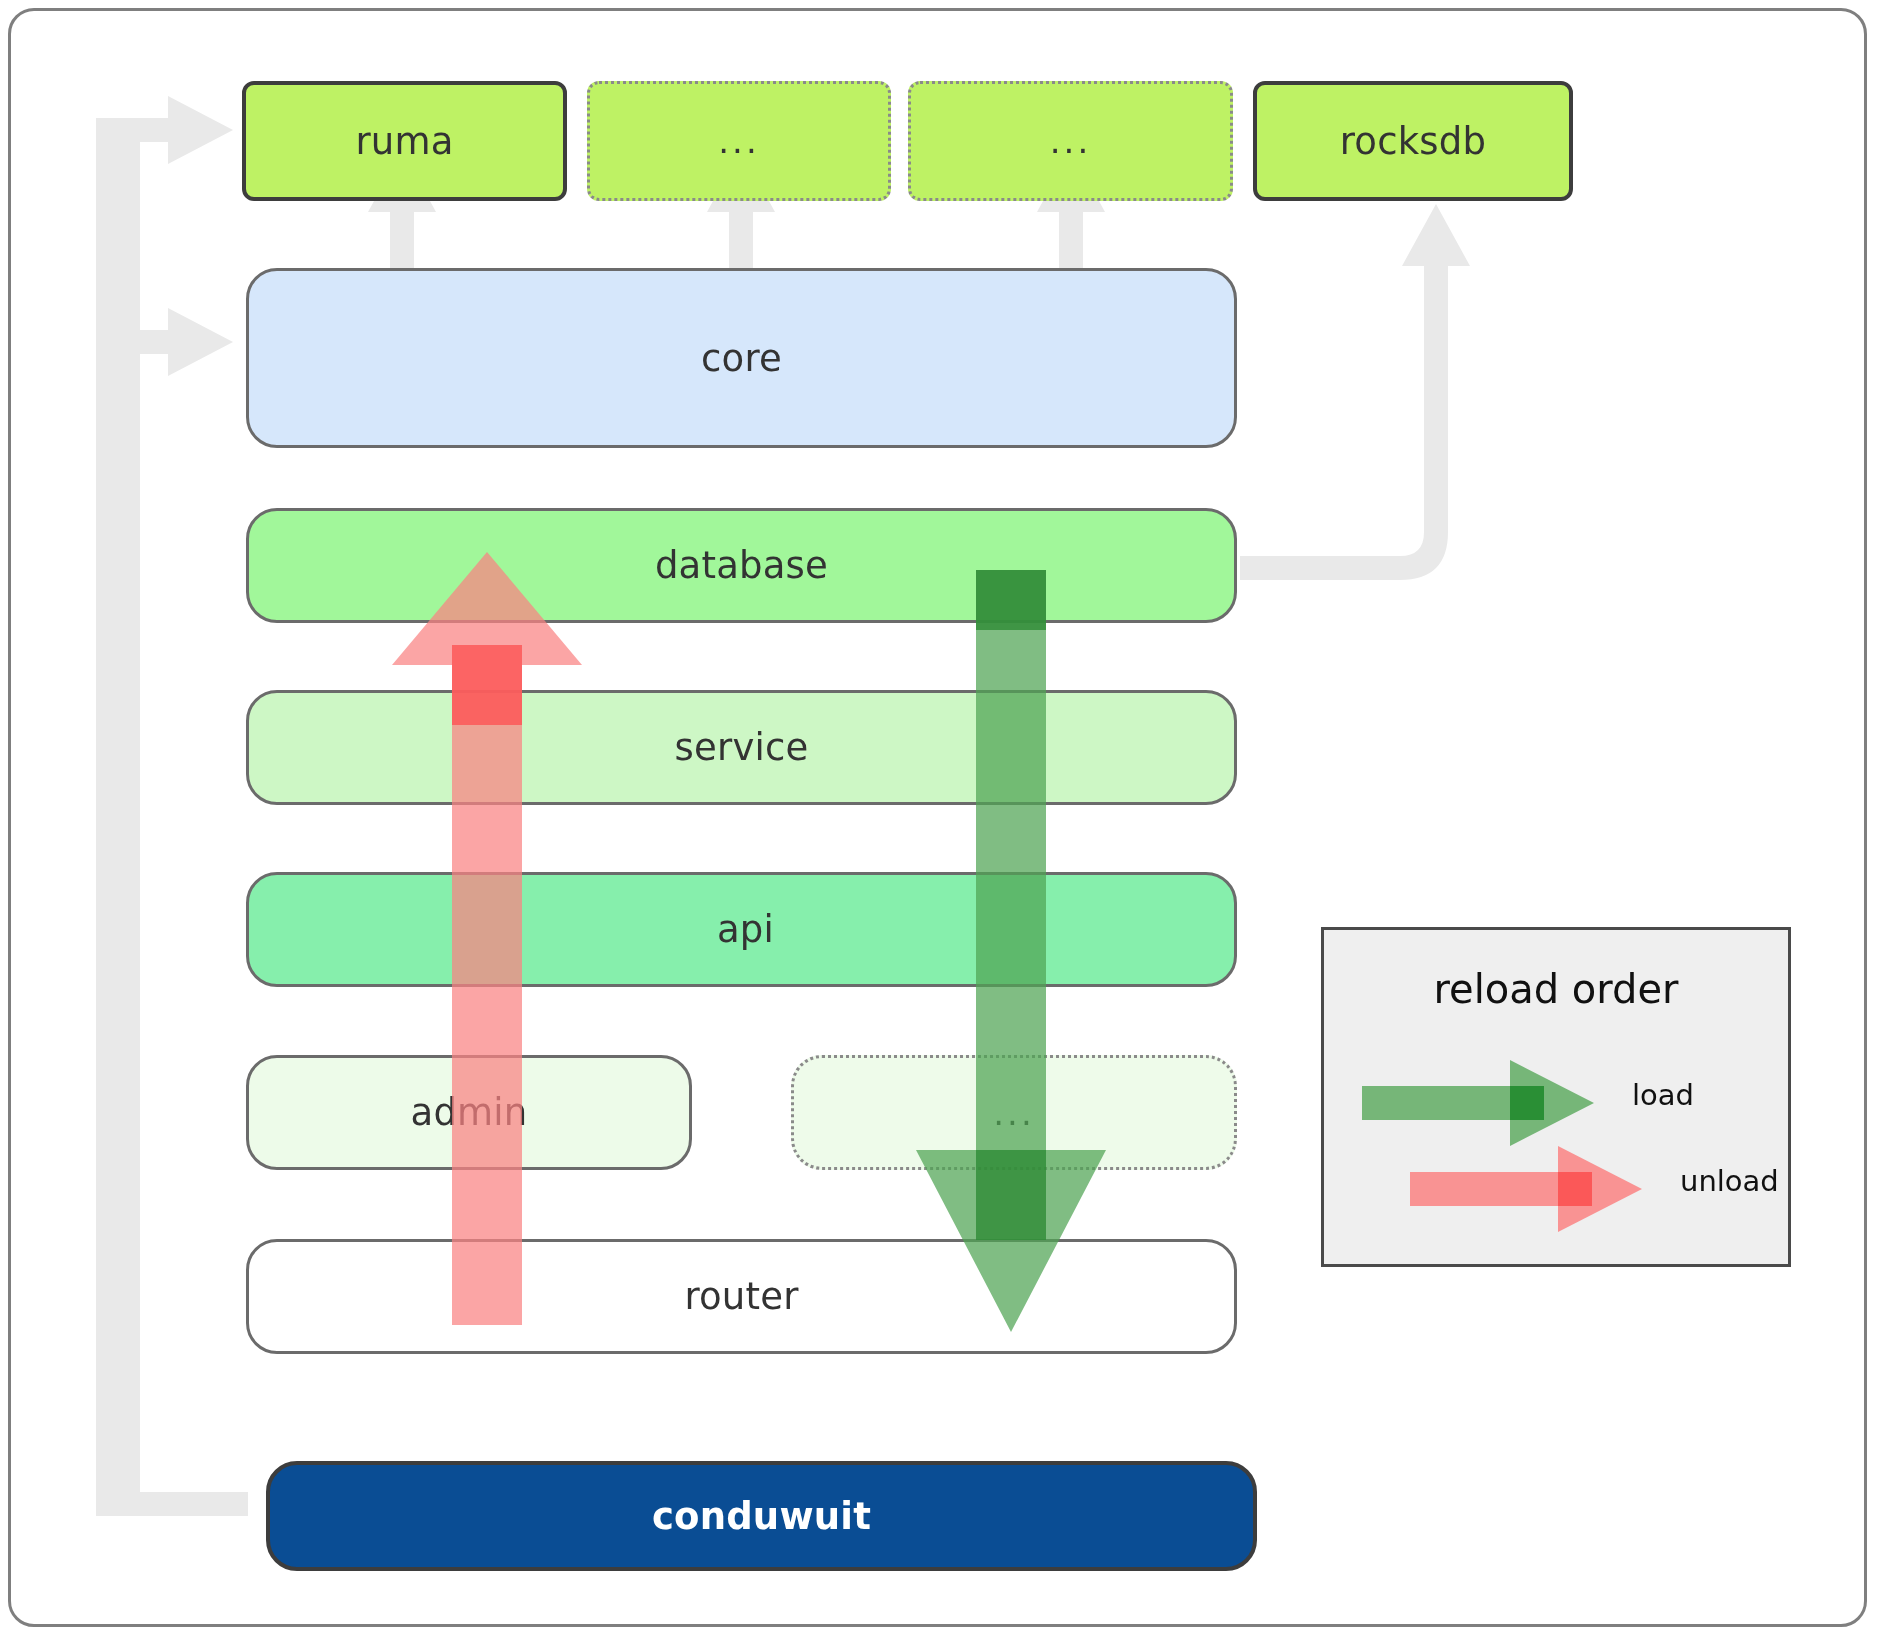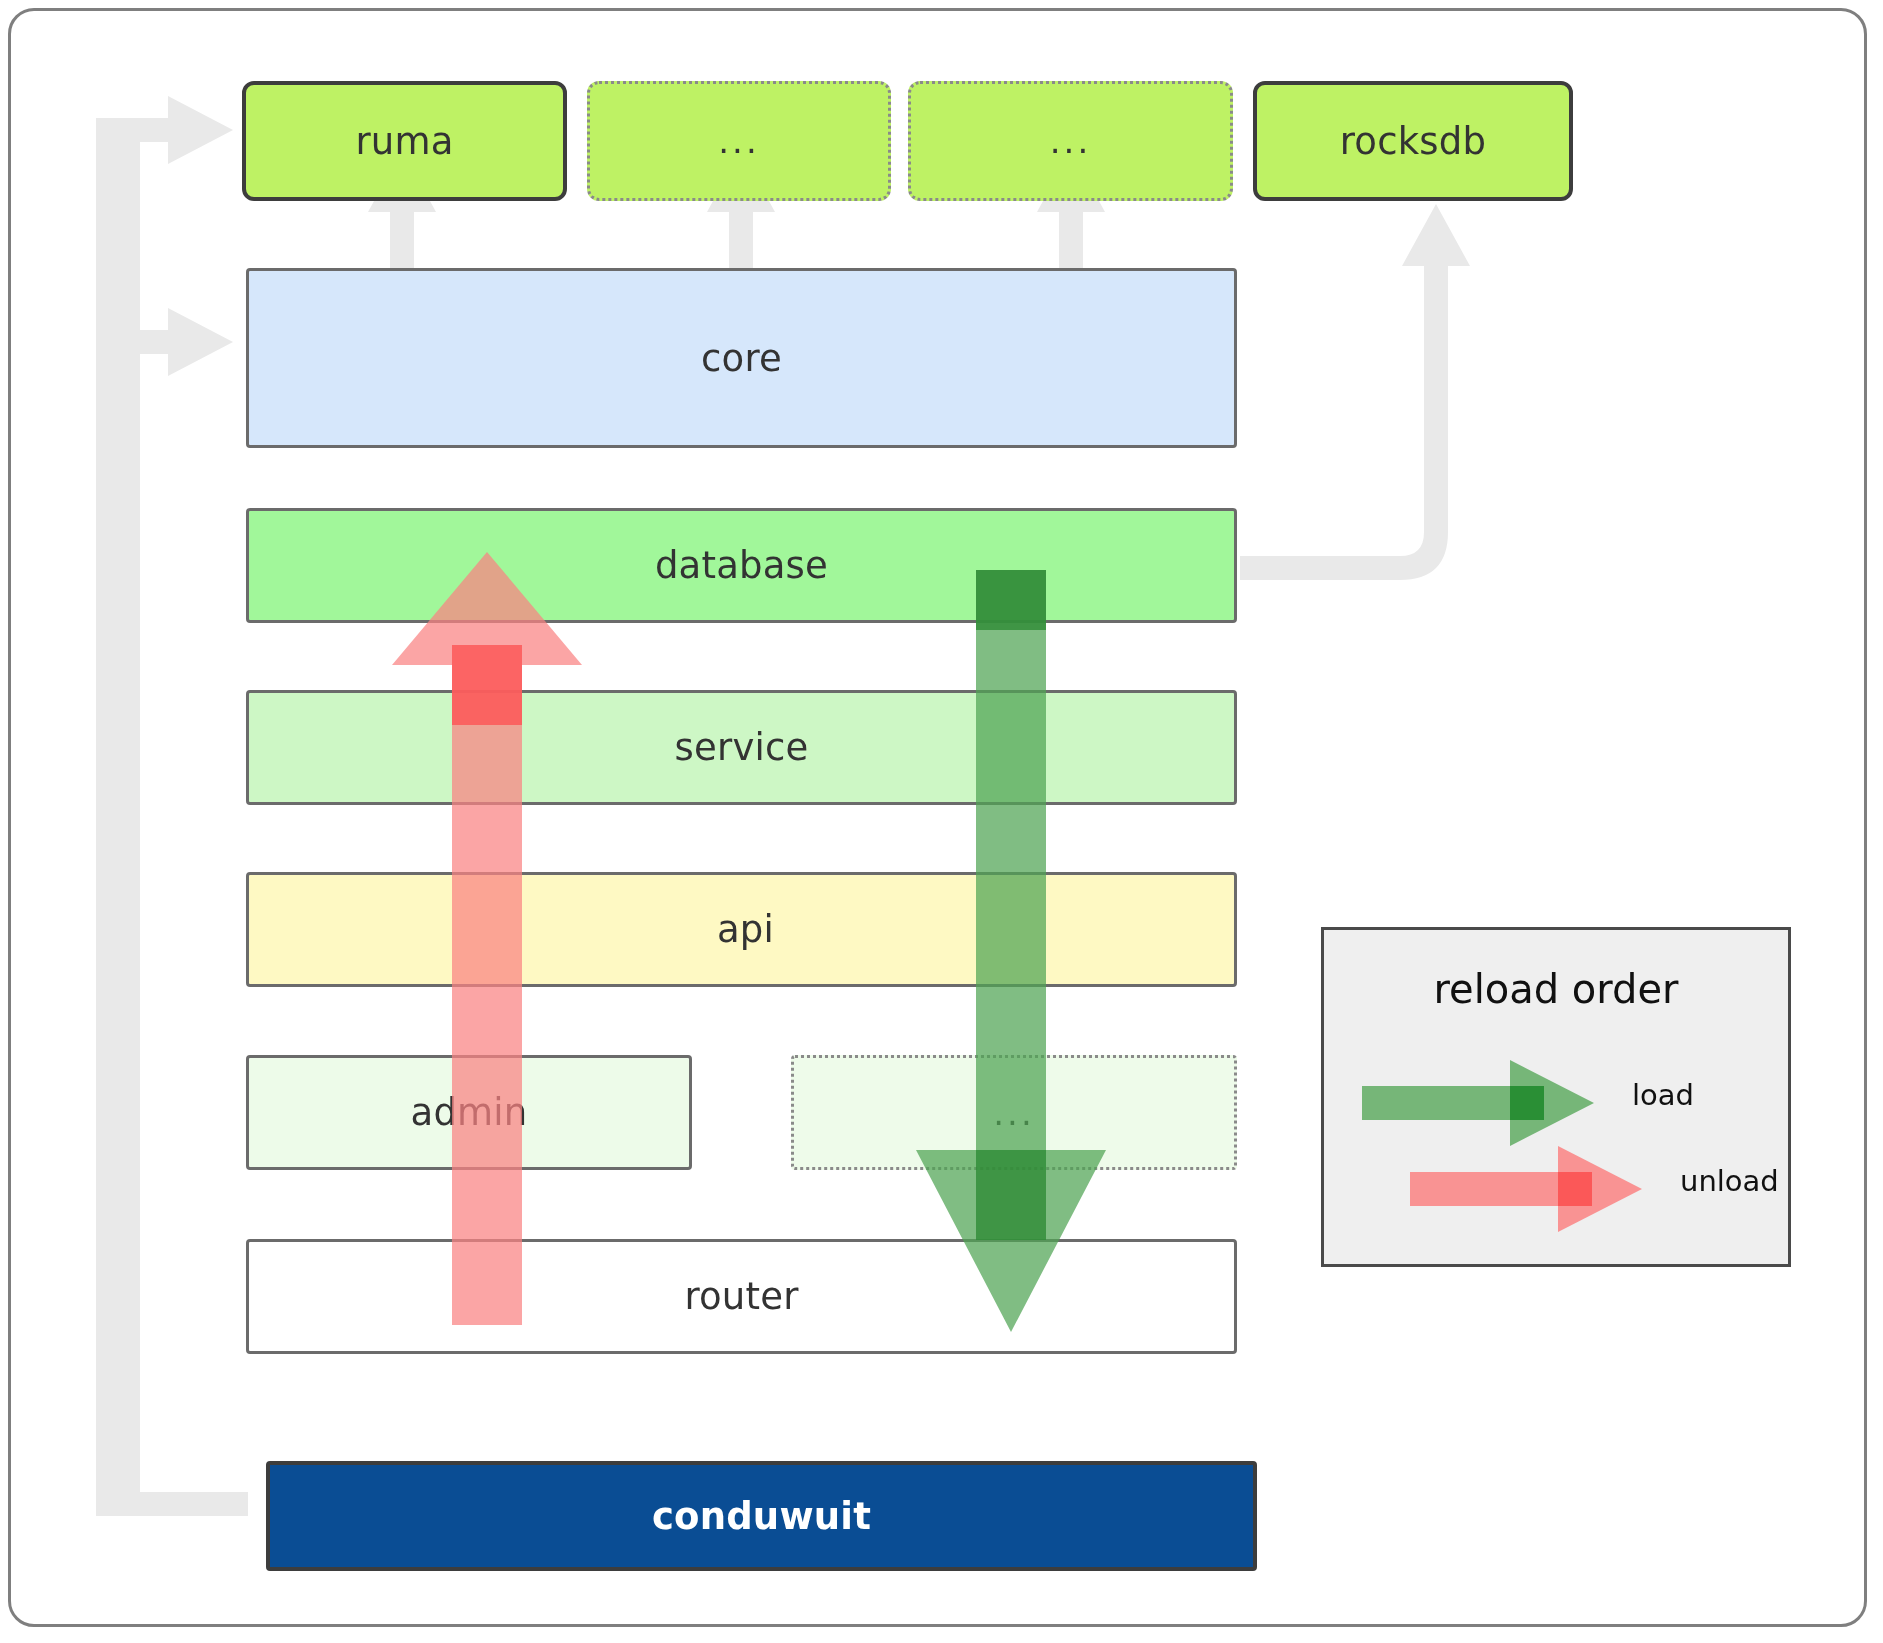--- a/index.html
+++ b/index.html
@@ -15,29 +15,29 @@
   #canvas{position:absolute;left:0;top:0;width:1883px;height:1643px;}
 
   .node{
     position:absolute;box-sizing:border-box;
     display:flex;align-items:center;justify-content:center;
     font-size:37px;color:#333333;letter-spacing:.2px;
   }
   .solid{border:3px solid #6b6b6b;}
   .dotted{border:3px dotted #8a8a8a;}
   .dark-border{border:4px solid #3d3d3d;}
-  .r18{border-radius:4px;}
+  .r18{border-radius:31px;}
 
   
   .dep{background:#bef264;border-radius:12px;}
 
   .core{background:#d6e7fb;}
   .database{background:#a1f79a;}
   .service{background:#cdf7c5;}
-  .api{background:#fef9c3;padding-left:8px;}
+  .api{background:#86efac;padding-left:8px;}
   .admin{background:#edfbe9;}
   .dots-box{background:#eefbea;}
   .router{background:#ffffff;}
   .conduwuit{background:#0a4d94;color:#ffffff;font-weight:bold;margin-left:20px;}
 
   .ellipsis{font-size:34px;letter-spacing:3px;}
 
   
   #wires{position:absolute;left:0;top:0;width:1883px;height:1643px;}
 

